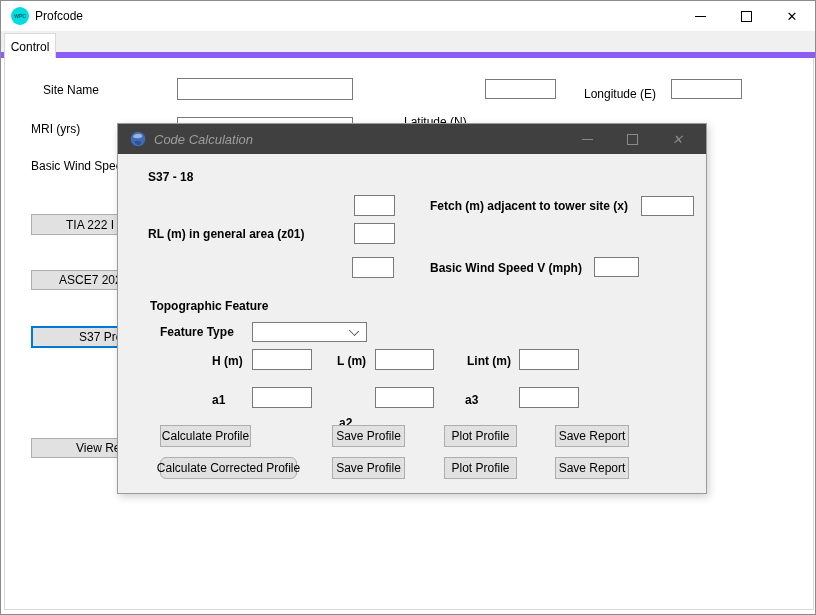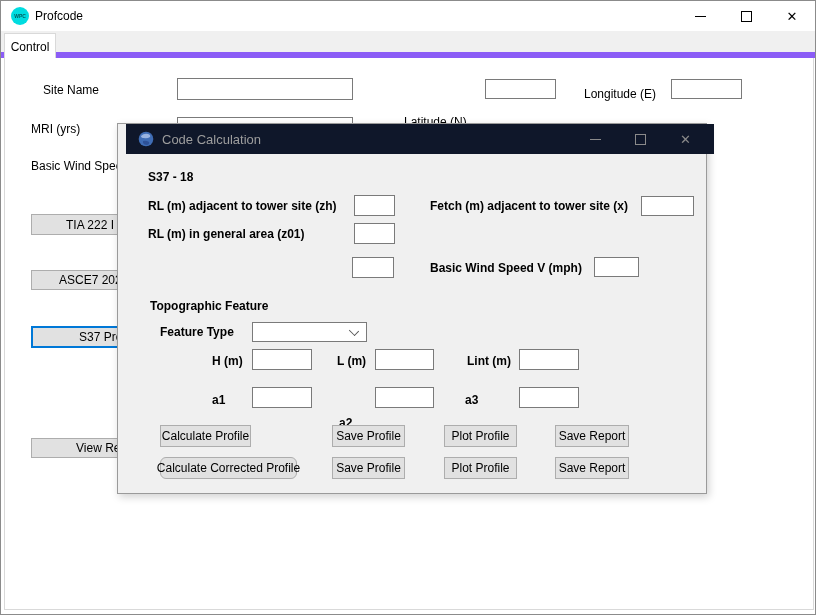--- a/index.html
+++ b/index.html
@@ -27,21 +27,21 @@
   .lbl{position:absolute;white-space:nowrap;font-size:12px;}
   .field{position:absolute;border:1px solid #7a7a7a;background:#fff;box-sizing:border-box;
          font-family:"Liberation Sans",sans-serif;font-size:12px;padding:0 3px;outline:none;}
   .mbtn{position:absolute;left:30px;width:205px;background:#e1e1e1;border:1px solid #adadad;
         box-sizing:border-box;font-family:"Liberation Sans",sans-serif;font-size:12px;
         text-align:left;display:flex;align-items:center;z-index:1;}
   
   .dialog{position:absolute;left:116px;top:122px;width:590px;height:371px;background:#f0f0f0;
           border:1px solid #9a9a9a;box-sizing:border-box;z-index:10;
           box-shadow:2px 3px 8px rgba(0,0,0,0.18);}
-  .dlg-titlebar{position:absolute;left:8px;top:0;width:100%;height:30px;background:#0f172a;}
+  .dlg-titlebar{position:absolute;left:0;top:0;width:100%;height:30px;background:#404040;font-style:italic;}
   .dlg-title{position:absolute;left:36px;top:8px;font-size:13px;color:#9d9d9d;}
   .dlg-winbtn{position:absolute;top:0;width:45px;height:30px;display:flex;align-items:center;justify-content:center;}
   .dlg-glyph-min{width:11px;height:1px;background:#8a8a8a;}
   .dlg-glyph-max{width:9px;height:9px;border:1px solid #8a8a8a;}
   .dlg-glyph-close{font-size:13px;color:#8a8a8a;line-height:1;}
   .blbl{position:absolute;white-space:nowrap;font-size:12px;font-weight:bold;}
   .dbtn{position:absolute;background:#e1e1e1;border:1px solid #adadad;box-sizing:border-box;
         font-family:"Liberation Sans",sans-serif;font-size:12px;text-align:center;
         display:flex;align-items:center;justify-content:center;white-space:nowrap;}
   .combo{position:absolute;background:#fff;border:1px solid #7a7a7a;box-sizing:border-box;}
@@ -106,21 +106,20 @@
       <div class="dlg-winbtn" style="right:51px;">
         <div class="dlg-glyph-max"></div>
       </div>
       <div class="dlg-winbtn" style="right:6px;">
         <div class="dlg-glyph-close">✕</div>
       </div>
     </div>
 
     <div class="blbl" style="left:30px;top:46px;">S37 - 18</div>
 
-    <div class="blbl" style="left:30px;top:75px;">RL (m) adjacent to tower site (zh)</div>
     <input class="field abs" style="left: 236px; top: 71px; width: 41px; height: 21px;">
     <div class="blbl" style="left:312px;top:75px;">Fetch (m) adjacent to tower site (x)</div>
     <input class="field abs" style="left: 523px; top: 72px; width: 53px; height: 20px;">
 
     <div class="blbl" style="left:30px;top:103px;">RL (m) in general area  (z01)</div>
     <input class="field abs" style="left: 236px; top: 99px; width: 41px; height: 21px;">
 
     <input class="field abs" style="left: 234px; top: 133px; width: 42px; height: 21px;">
     <div class="blbl" style="left:312px;top:137px;">Basic Wind Speed V (mph)</div>
     <input class="field abs" style="left: 476px; top: 133px; width: 45px; height: 20px;">

